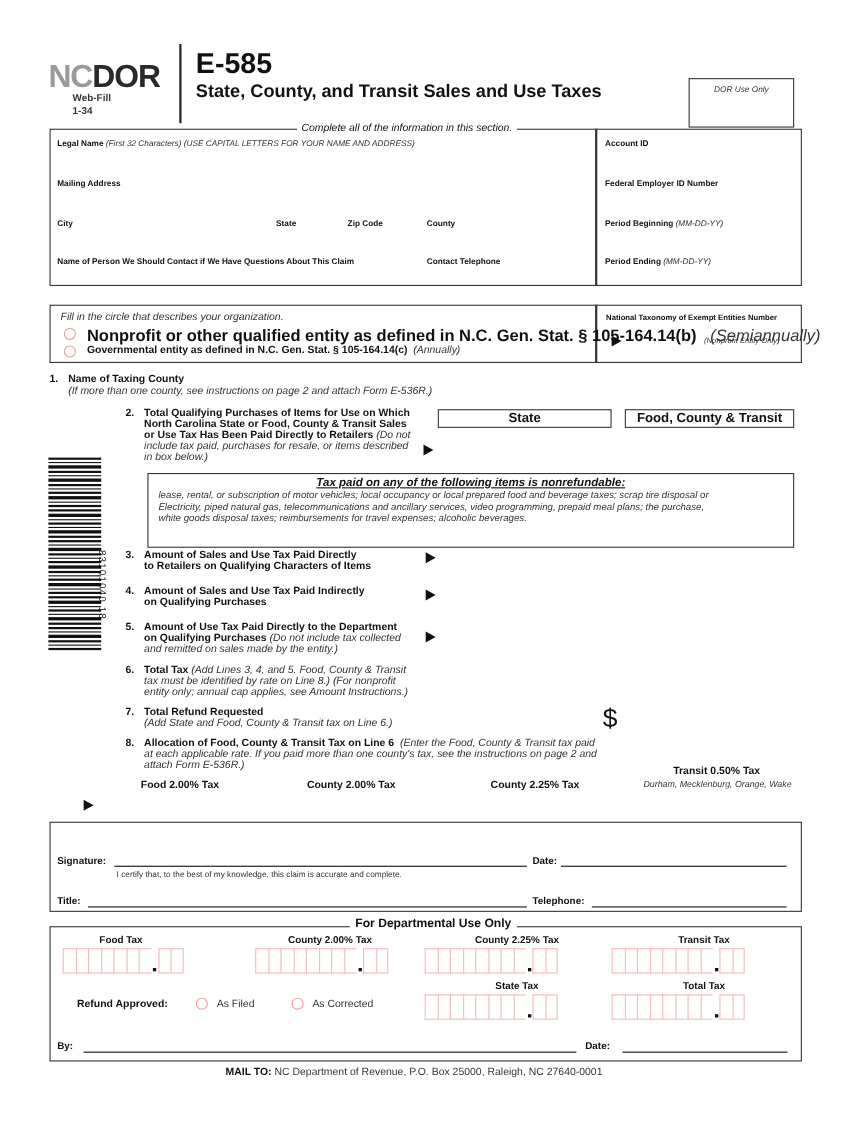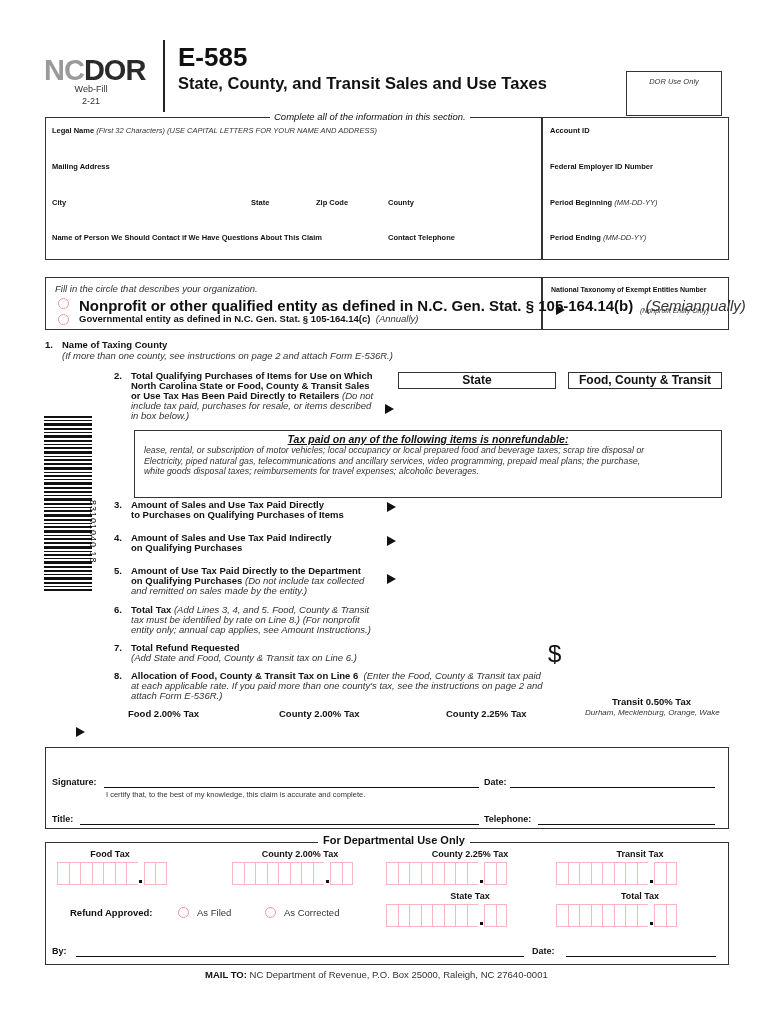--- a/index.html
+++ b/index.html
@@ -5,21 +5,21 @@
   * { box-sizing: border-box; margin: 0; padding: 0; }
   body { width: 770px; height: 1024px; background: #fff; font-family: "Liberation Sans", sans-serif; color: #111; position: relative; overflow: hidden; }
   .abs { position: absolute; }
   .b { font-weight: bold; }
   .i { font-style: italic; }
   .lbl { font-size: 7.5px; font-weight: bold; }
   .lbl i { font-weight: normal; color: #333; }
   .hdr-logo { left: 44px; top: 54px; font-size: 29px; font-weight: bold; letter-spacing: -1px; }
   .hdr-logo .nc { color: #9a9a9a; }
   .hdr-logo .dor { color: #2a2a2a; }
-  .hdr-sub { left: 66px; width: 50px; text-align: center; font-size: 9px; color: #333; }
+  .hdr-sub { left: 66px; width: 50px; font-size: 9px; color: #333; font-weight: bold; }
   .vrule { left: 163px; top: 40px; width: 1.5px; height: 72px; background: #222; }
   .formno { left: 178px; top: 42px; font-size: 26px; font-weight: bold; }
   .formtitle { left: 178px; top: 74px; font-size: 16.5px; font-weight: bold; line-height: 18px; }
   .doruse { left: 626px; top: 71px; width: 96px; height: 45px; border: 1px solid #333; font-size: 7.5px; font-style: italic; text-align: center; padding-top: 5px; color: #333; }
   .box { border: 1.5px solid #333; }
   .boxline { background: #333; }
   .completenote { left: 270px; top: 111px; font-size: 9.5px; font-style: italic; background: #fff; padding: 0 4px; }
   .radio { width: 11px; height: 11px; border: 1.5px solid #f29aa0; border-radius: 50%; }
   .tri { width: 0; height: 0; border-top: 5px solid transparent; border-bottom: 5px solid transparent; border-left: 9px solid #111; }
   .item { font-size: 9.5px; line-height: 10.5px; }
@@ -37,21 +37,21 @@
   .dephead { font-size: 9px; font-weight: bold; text-align: center; }
   .barcode { left: 44px; top: 416px; width: 48px; height: 196px; }
   .barcode div { height: 2px; background: #111; margin-bottom: 2px; }
   .bcnum { left: 88px; top: 500px; font-size: 9px; writing-mode: vertical-rl; letter-spacing: 1px; }
 </style>
 </head>
 <body>
 
 <div class="abs hdr-logo"><span class="nc">NC</span><span class="dor">DOR</span></div>
 <div class="abs hdr-sub" style="top:84px">Web-Fill</div>
-<div class="abs hdr-sub" style="top:96px">2-21</div>
+<div class="abs hdr-sub" style="top:96px">1-34</div>
 <div class="abs vrule"></div>
 <div class="abs formno">E-585</div>
 <div class="abs formtitle">
   <div>State, County, and Transit Sales and Use Taxes</div>
 </div>
 <div class="abs doruse">DOR Use Only</div>
 
 <div class="abs box" style="left:45px;top:117px;width:684px;height:143px"></div>
 <div class="abs boxline" style="left:541px;top:117px;width:1.5px;height:143px"></div>
 <div class="abs completenote">Complete all of the information in this section.</div>
@@ -169,21 +169,21 @@
     <div style="height:3px"></div>
     <div></div>
     <div style="height:1px"></div>
     <div></div>
 </div>
 <div class="abs bcnum">83101040 18</div>
 
 <div class="abs item" style="left:114px;top:500px;width:280px;height:22px">
   <span class="n">3.</span>
   <span class="t b">Amount of Sales and Use Tax Paid Directly</span>
-  <span class="t b" style="top:10px">to Purchases on Qualifying Purchases of Items</span>
+  <span class="t b" style="top:10px">to Retailers on Qualifying Characters of Items</span>
 </div>
 <div class="abs tri" style="left:387px;top:502px"></div>
 <div class="abs" style="left:398px;top:498px;width:158px;height:22px"></div>
 <div class="abs" style="left:568px;top:498px;width:154px;height:22px"></div>
 
 <div class="abs item" style="left:114px;top:533px;width:280px;height:22px">
   <span class="n">4.</span>
   <span class="t b">Amount of Sales and Use Tax Paid Indirectly</span>
   <span class="t b" style="top:10px">on Qualifying Purchases</span>
 </div>

